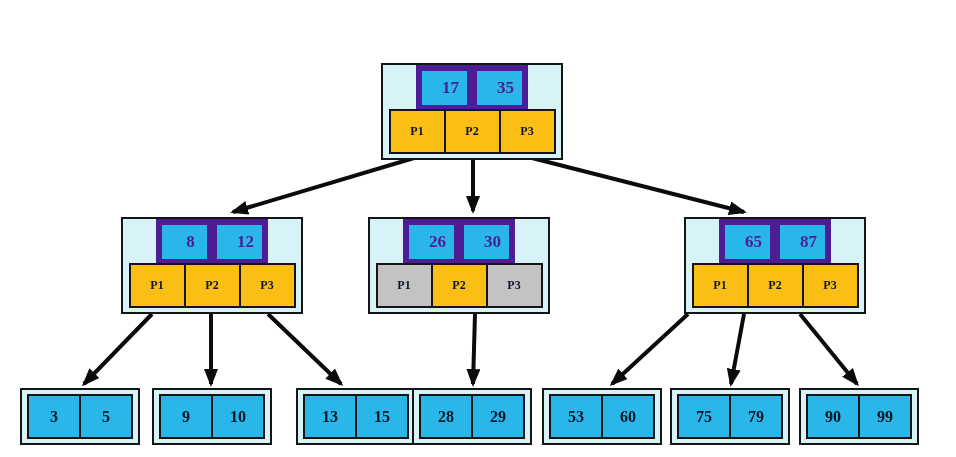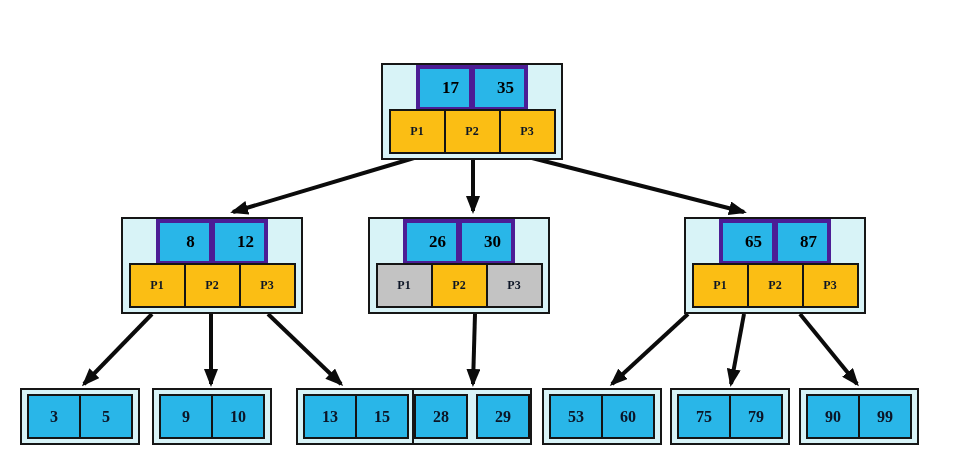--- a/index.html
+++ b/index.html
@@ -27,23 +27,23 @@
   }
   .node-root { left:381px; top:63px; }
   .node-i0   { left:121px; top:217px; }
   .node-i1   { left:368px; top:217px; }
   .node-i2   { left:653px; top:217px;margin-left:31px; }
 
   .keys-row { display:flex; }
   .key-cell {
     width:57px; height:46px;
     background:#29b6e8;
-    border:4px solid #4c1d95;
+    border:6px solid #4c1d95;
     display:flex; align-items:center; justify-content:center;
-    font-weight:bold; font-size:17px; color:#000000;padding-left:12px;
+    font-weight:bold; font-size:17px; color:#4c1d95;padding-left:12px;
   }
   .key-cell + .key-cell { margin-left:-2px; }
 
   .ptr-row { display:flex; margin-top:-2px; }
   .ptr-cell {
     width:57px; height:45px;
     border:2px solid #141414;
     display:flex; align-items:center; justify-content:center;
     font-weight:bold; font-size:12px; color:#0c1526;
   }
@@ -55,21 +55,21 @@
   .leaf {
     position:absolute; top:388px;
     width:120px; height:57px;
     background:#d8f3f7;
     border:2px solid #161616;
     display:flex; align-items:center; justify-content:center;
   }
   .leaf-0 { left:20px;  }
   .leaf-1 { left:152px; }
   .leaf-2 { left:296px;text-align:right; }
-  .leaf-3 { left:412px;justify-content:space-between; }
+  .leaf-3 { left:412px; }
   .leaf-4 { left:542px; }
   .leaf-5 { left:670px; }
   .leaf-6 { left:799px; }
   .leaf-cell {
     width:54px; height:45px;
     background:#29b6e8;
     border:2px solid #141414;
     display:flex; align-items:center; justify-content:center;
     font-weight:bold; font-size:16px; color:#0c1526;
   }

